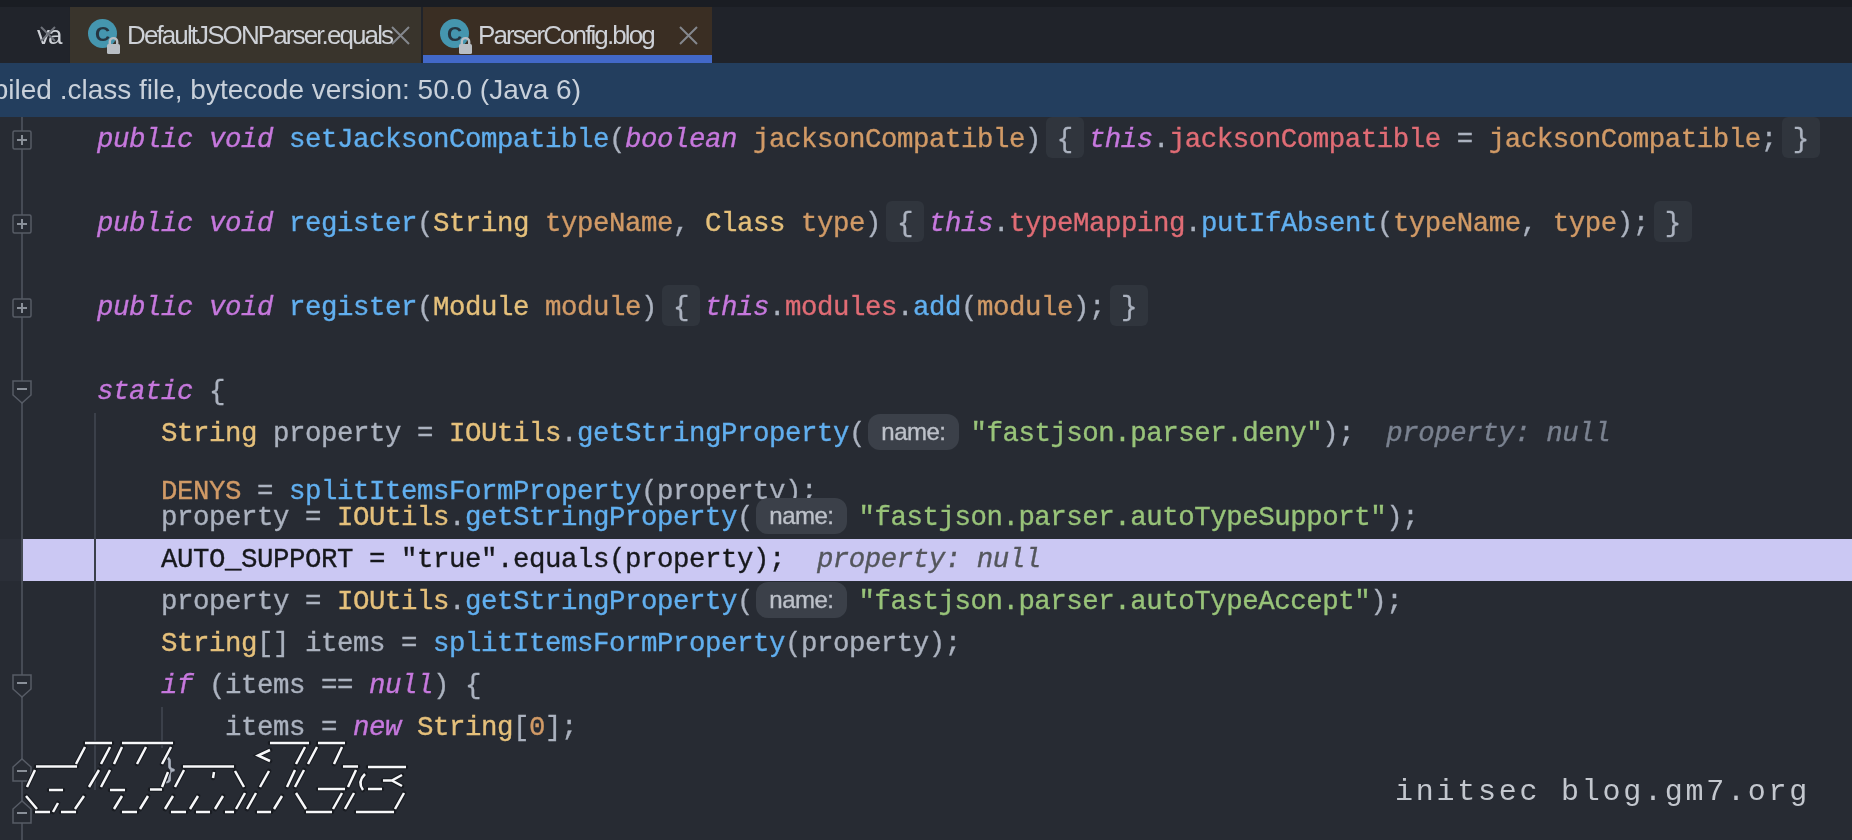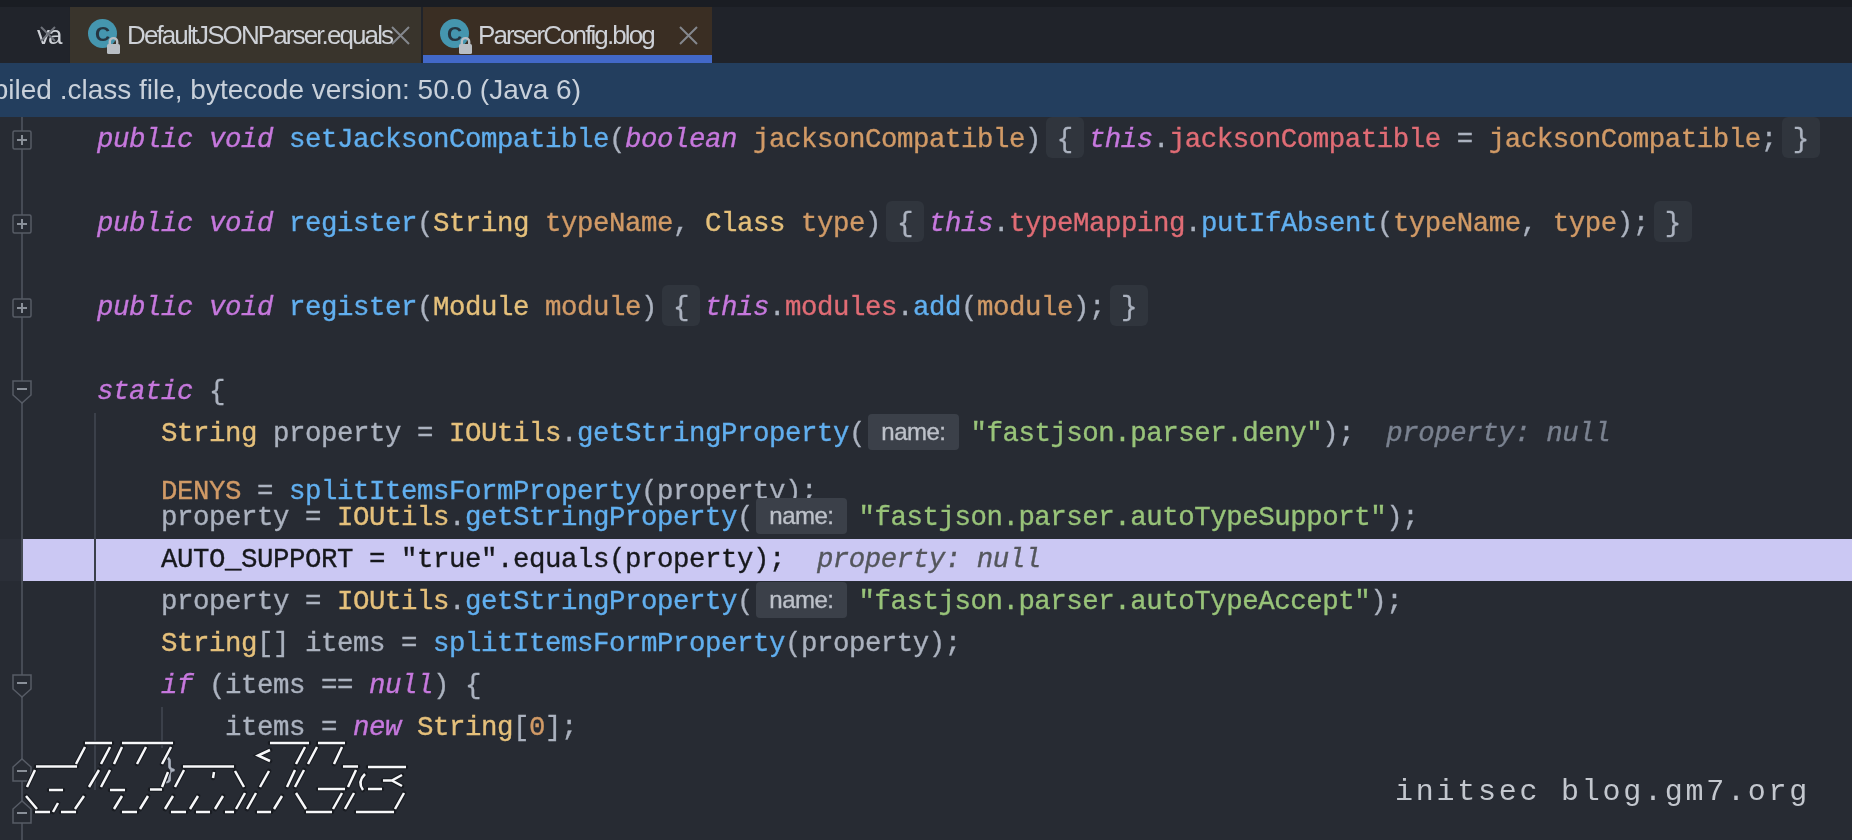--- a/index.html
+++ b/index.html
@@ -24,21 +24,21 @@
   .kw{color:#c678dd;font-style:italic;}
   .fn{color:#61afef;}
   .cls{color:#e5c07b;}
   .pm{color:#d19a66;}
   .fld{color:#e06c75;}
   .str{color:#98c379;}
   .hint{color:#7a8290;font-style:italic;}
   .dk{color:#17181c;}
   .dkhint{color:#54565c;font-style:italic;}
   .chip{display:inline-block;vertical-align:middle;margin:0 11.5px 0 3px;width:91px;height:36px;
-        border-radius:4px;background:#3b4049;color:#bdc1c9;
+        border-radius:12px;background:#3b4049;color:#bdc1c9;
         font-family:"Liberation Sans",sans-serif;font-size:24px;line-height:36px;text-align:center;
         font-style:normal;position:relative;top:-2px;letter-spacing:-0.5px;}
   .bracebox{background:#30353d;border-radius:6px;width:38px;height:41px;}
   #hl{left:23px;top:539px;width:1829px;height:42px;background:#cbc8f3;}
   #hlgut{left:0;top:539px;width:21px;height:42px;background:#2b2f38;}
   .guide{width:2px;background:#3b404a;}
   #wm1{color:#c3c7ce;font-family:"Liberation Mono",monospace;font-size:30px;letter-spacing:2.75px;text-align:right;}
 </style>
 </head>
 <body>

